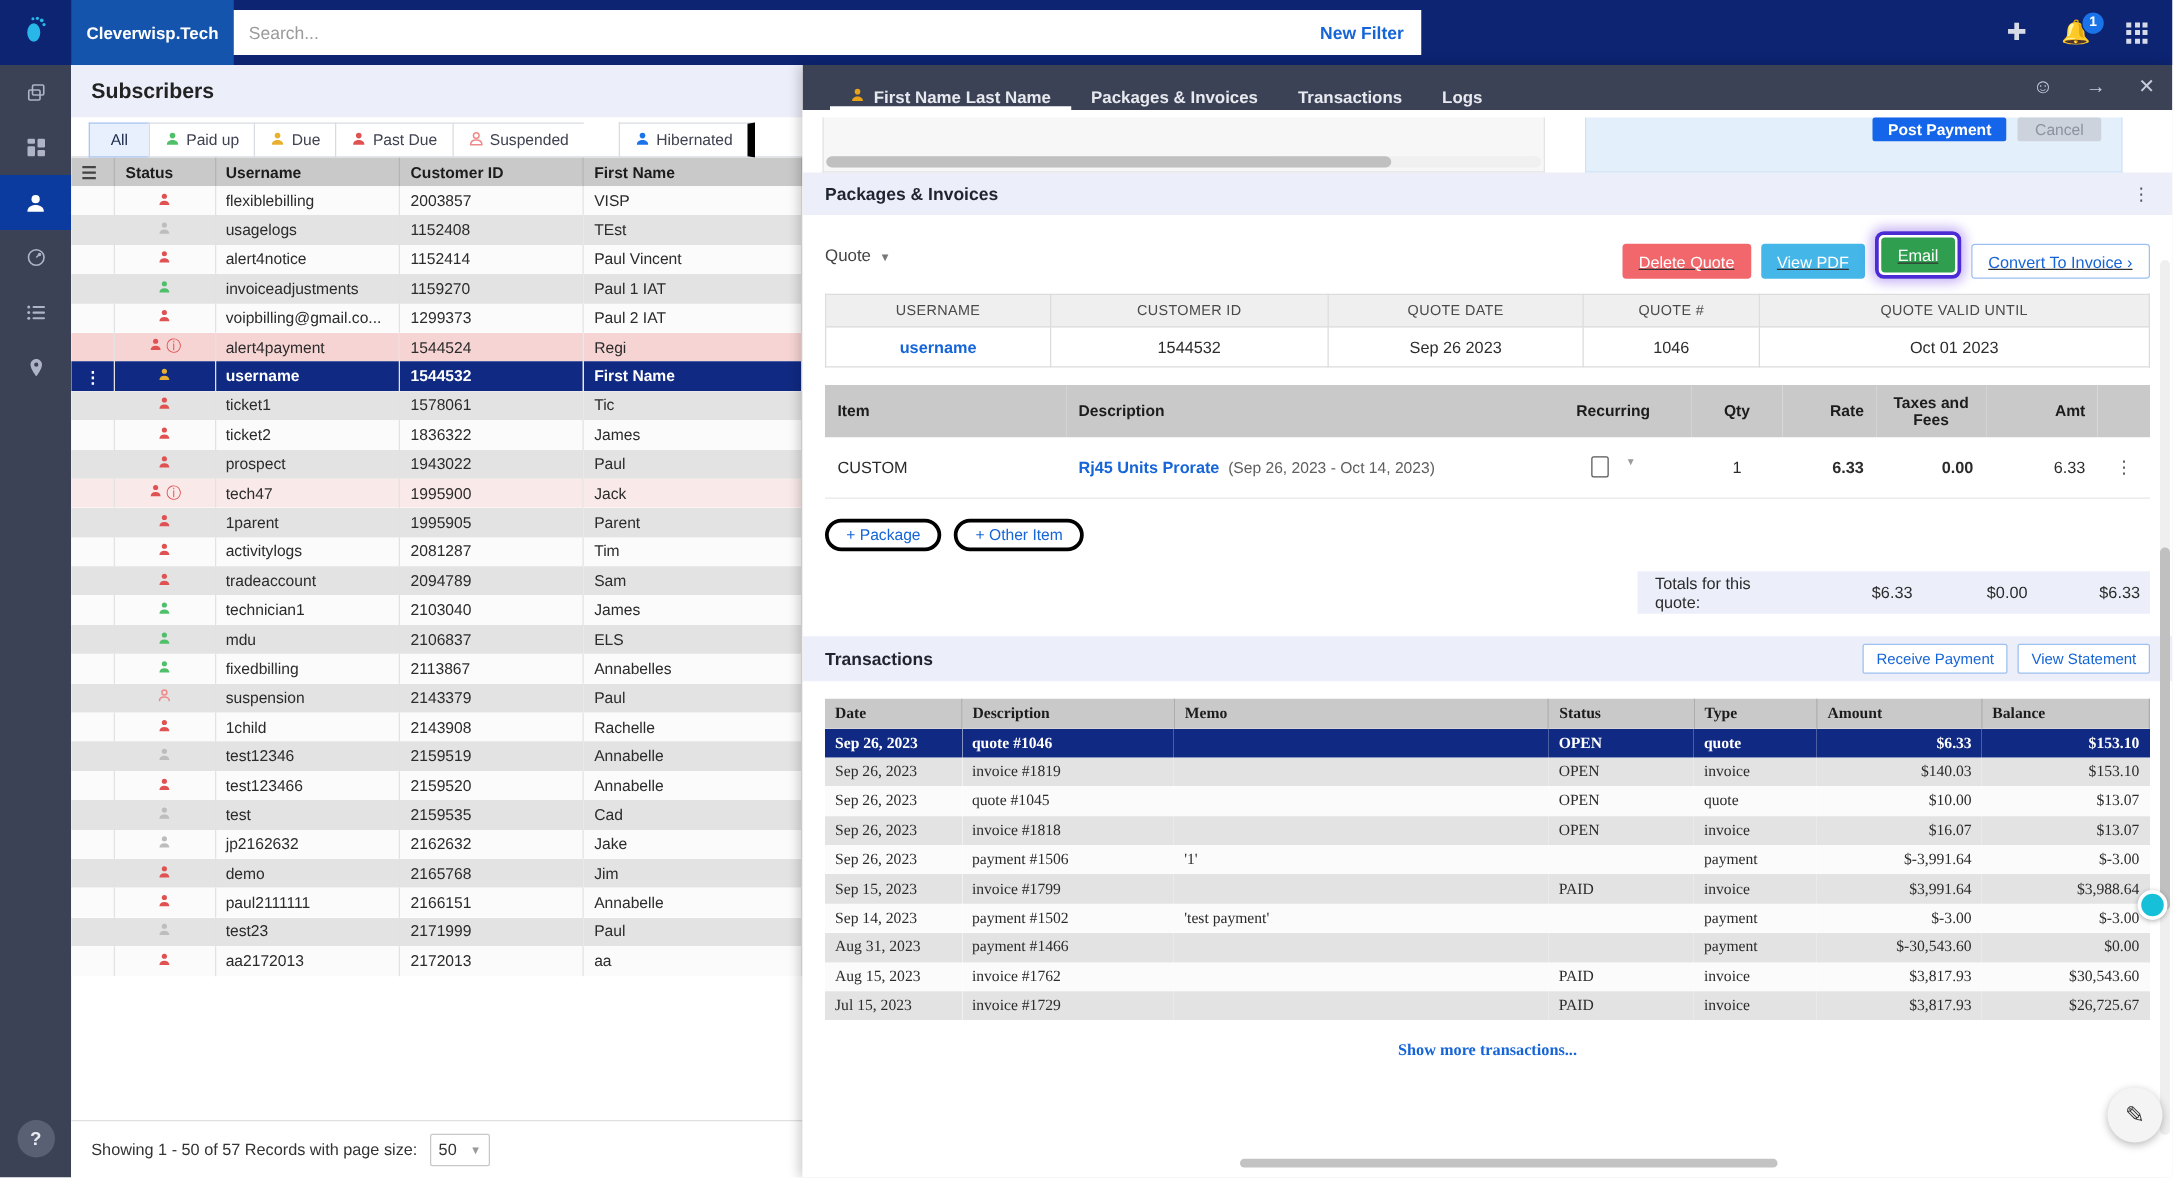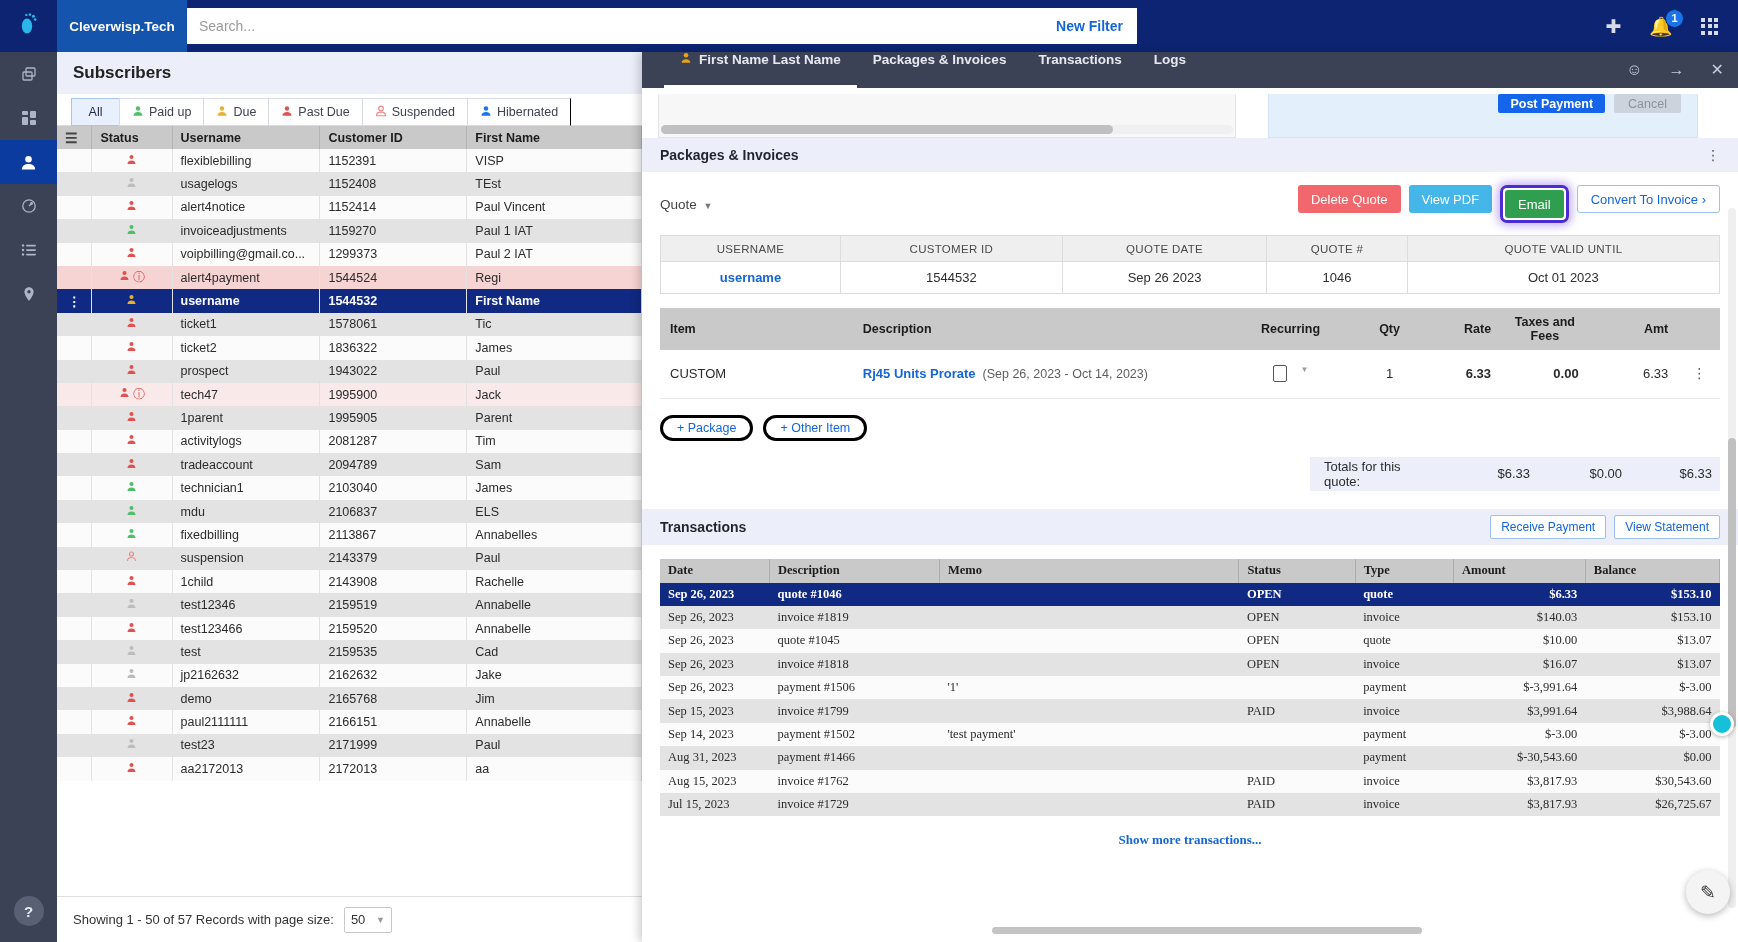--- a/index.html
+++ b/index.html
@@ -87,21 +87,21 @@
     display: flex; height: 32px; border-bottom: 1px solid #d8dbe2; flex: 0 0 auto;
     background: #fff; padding: 4px 14px 0 14px;
   }
   .ftab {
     height: 28px; min-width: 48px; padding: 0 12px;
     display: flex; align-items: center; justify-content: center; gap: 5px;
     border: 1px solid #d8dbe2; border-right: none;
     font-size: 12.5px; color: #3f4250; cursor: pointer; background: #fff;
     white-space: nowrap;
   }
-  .ftab:last-child { border-right: 1px solid #000000; }
+  .ftab:last-child { border-right: 6px solid #000000; margin-left: 28px; }
   .ftab.active { background: #e8f0fd; border-color: #a9c6f0; color: #1b2a4a; }
   .ftab .pi { font-size: 12px; line-height: 1; }
 
   
   .tbl-wrap { flex: 1; overflow: hidden; position: relative; }
   table.subs { border-collapse: collapse; width: 100%; table-layout: fixed; }
   table.subs th {
     background: #c9c9c9; color: #1c1c1c; font-size: 12.5px; font-weight: bold;
     text-align: left; height: 23px; padding: 0 8px;
     border-right: 1px solid #b4b4b4; white-space: nowrap;
@@ -142,21 +142,21 @@
   .detail {
     position: absolute; left: 642px; top: 52px; width: 1096px; height: 890px;
     background: #fff; box-shadow: -3px 0 9px rgba(0,0,0,0.20);
     display: flex; flex-direction: column; overflow: hidden;
   }
   .detail-tabs {
     height: 36px; background: #3b4256; display: flex; align-items: flex-end;
     padding-left: 22px; gap: 0; flex: 0 0 auto; position: relative;
   }
   .dtab {
-    height: 36px; display: flex; align-items: flex-start; gap: 7px;
+    height: 36px; display: flex; align-items: flex-end; gap: 7px;
     padding: 0 16px; color: #e7e9ef; font-size: 13.5px; font-weight: bold;
     cursor: pointer; border-bottom: 3px solid transparent;
   }
   .dtab.active { border-bottom-color: #ffffff; }
   .dtab .uic { color: #e8a317; font-size: 13px; }
   .detail-tools {
     position: absolute; right: 14px; top: 0; height: 36px;
     display: flex; align-items: center; gap: 26px;
   }
   .dtool { color: #c9cdd9; font-size: 16px; cursor: pointer; line-height: 1; }
@@ -195,21 +195,21 @@
     background: #eceffa; height: 34px; display: flex; align-items: center;
     padding: 0 18px; justify-content: space-between;
   }
   .sect-title { font-size: 14px; font-weight: bold; color: #1f2430; }
   .dots-v { color: #555; font-size: 14px; cursor: pointer; line-height: 1; }
 
   .pkg-body { padding: 14px 18px 0 18px; }
   .pkg-row1 { display: flex; align-items: center; justify-content: space-between; height: 36px; }
   .quote-sel { font-size: 13.5px; color: #444; cursor: pointer; }
   .quote-sel .car { font-size: 9px; color: #777; margin-left: 3px; }
-  .pkg-btns { display: flex; align-items: flex-start; gap: 8px; }
+  .pkg-btns { display: flex; align-items: flex-end; gap: 8px; text-decoration: underline; }
   .b {
     height: 28px; padding: 0 13px; border-radius: 3px; font-size: 13px;
     display: flex; align-items: center; cursor: pointer; white-space: nowrap;
   }
   .b-del { background: #f2676b; color: #fff; }
   .b-pdf { background: #45b6e8; color: #fff; }
   .b-email-wrap {
     border: 3px solid #4b2bd4; border-radius: 7px; padding: 2px;
     box-shadow: 0 0 9px 3px rgba(110,60,230,0.40);
     display: flex;
@@ -477,21 +477,21 @@
           </tr>
         </thead>
         <tbody id="subs-body">
             <tr class="sr">
               <td class="ucell"></td>
               <td class="ucell"><svg width="11" height="11" viewBox="0 0 16 16" fill="#e05252">
                   <circle cx="8" cy="4.4" r="3"></circle>
                   <path d="M2.2 14.4c0-3.2 2.6-4.9 5.8-4.9s5.8 1.7 5.8 4.9z"></path>
                 </svg></td>
               <td>flexiblebilling</td>
-              <td>1152391</td>
+              <td>2003857</td>
               <td>VISP</td>
             </tr>
             <tr class="sr">
               <td class="ucell"></td>
               <td class="ucell"><svg width="11" height="11" viewBox="0 0 16 16" fill="#bdbdbd">
                   <circle cx="8" cy="4.4" r="3"></circle>
                   <path d="M2.2 14.4c0-3.2 2.6-4.9 5.8-4.9s5.8 1.7 5.8 4.9z"></path>
                 </svg></td>
               <td>usagelogs</td>
               <td>1152408</td>

